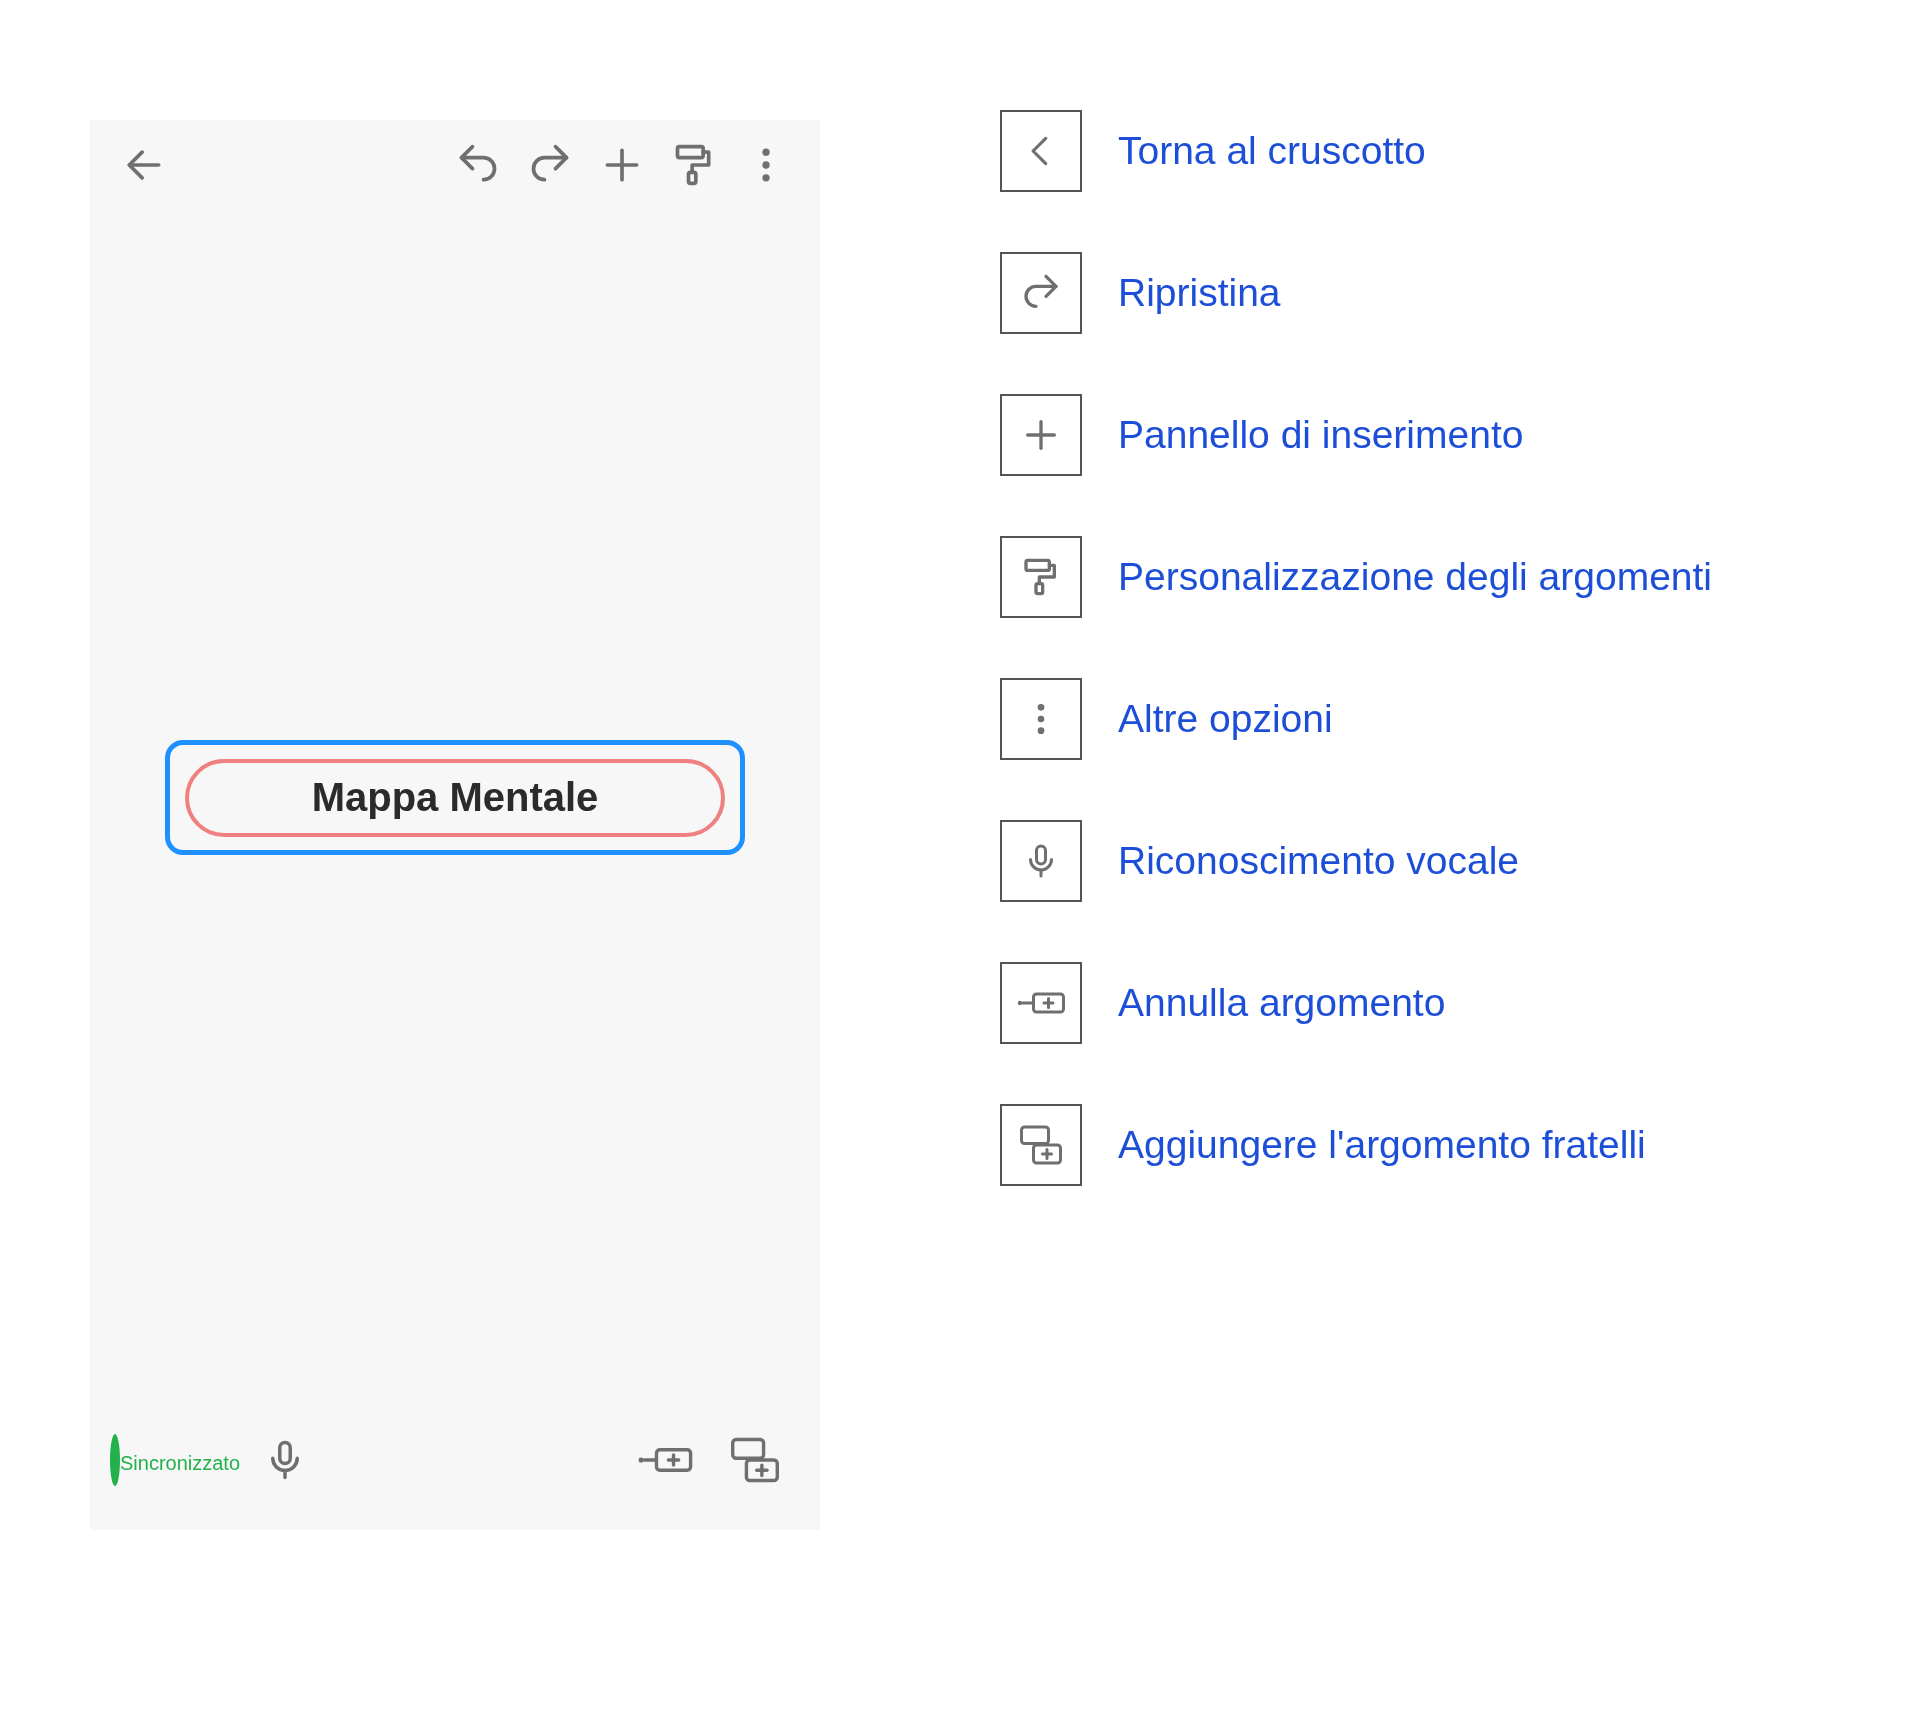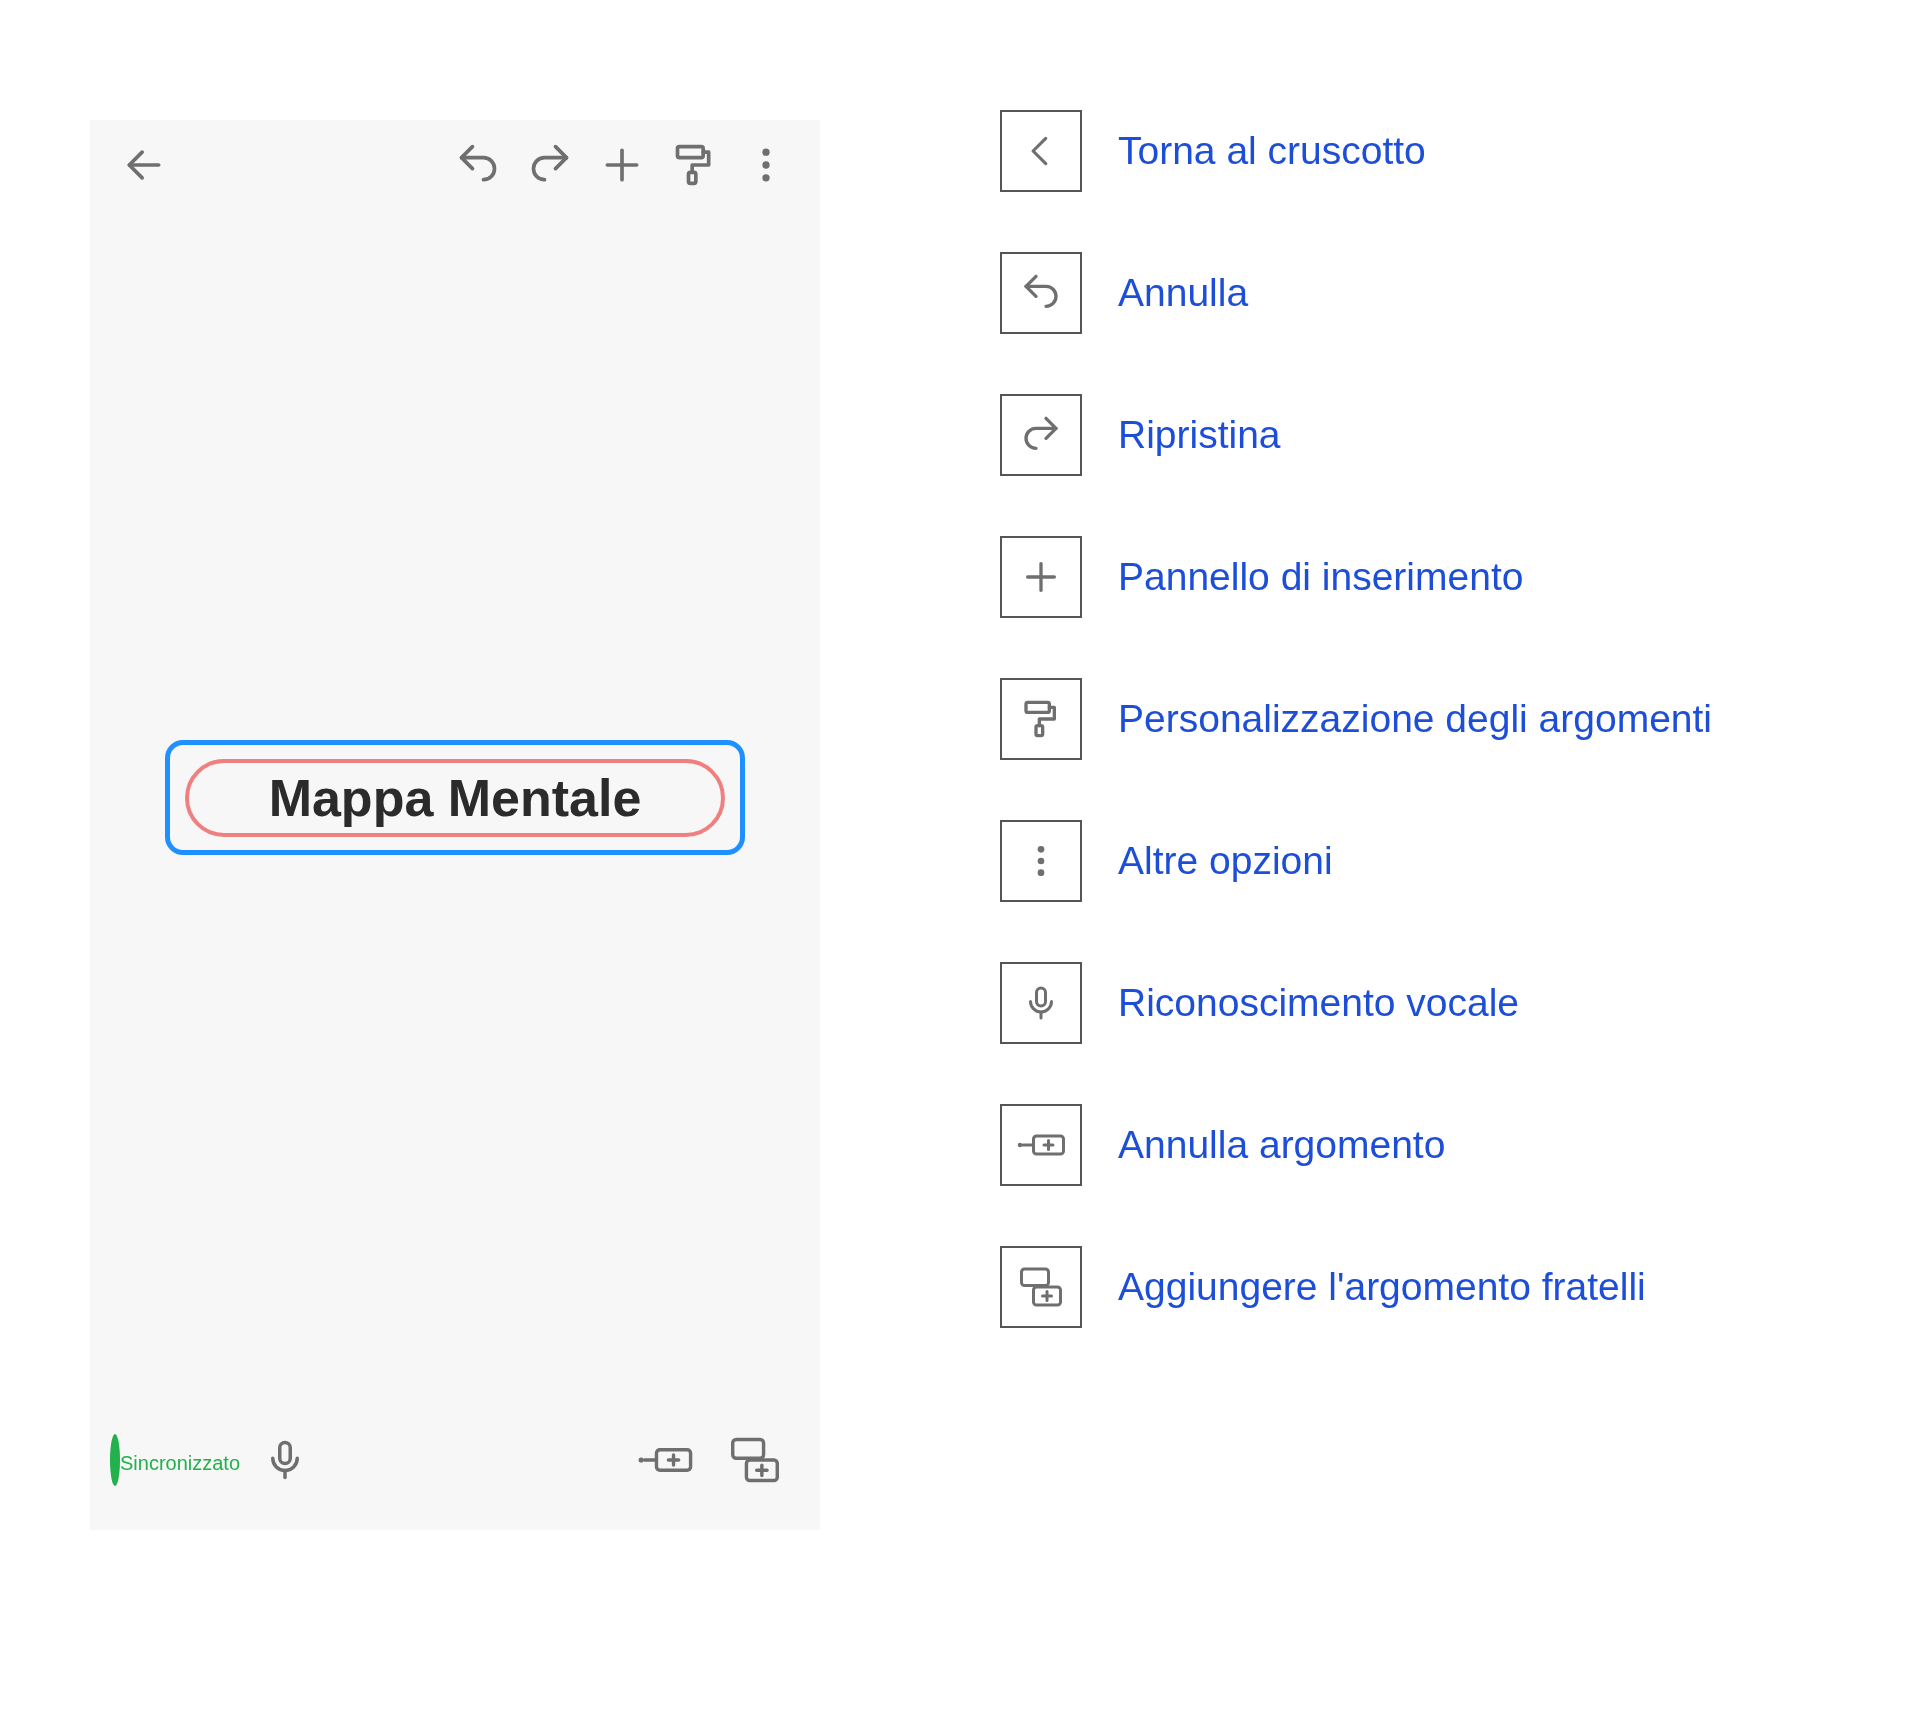--- a/index.html
+++ b/index.html
@@ -56,21 +56,21 @@
     justify-content: center;
   }
   .node-inner {
     width: 540px;
     height: 78px;
     border: 4px solid #F08080;
     border-radius: 999px;
     display: flex;
     align-items: center;
     justify-content: center;
-    font-size: 52px;
+    font-size: 40px;
     font-weight: 600;
     color: #2b2b2b;
     background: #f7f7f7;
   }
   .bottombar {
     height: 130px;
     display: flex;
     align-items: center;
     padding: 0 20px 10px 20px;
   }
@@ -226,29 +226,20 @@
 
   <div class="legend-row">
     <div class="legend-icon">
       <svg width="38" height="38" viewBox="0 0 24 24" fill="none" stroke="currentColor" stroke-width="2" stroke-linecap="round" stroke-linejoin="round">
           <polyline points="15 4 7 12 15 20"></polyline>
         </svg>
     </div>
     <div class="legend-text">Torna al cruscotto</div>
   </div>
 
-  <div class="legend-row">
-    <div class="legend-icon">
-      <svg width="40" height="40" viewBox="0 0 24 24" fill="none" stroke="currentColor" stroke-width="2" stroke-linecap="round" stroke-linejoin="round">
-          <polyline points="9 14 3 8 9 2"></polyline>
-          <path d="M3 8h12a6 6 0 0 1 0 12"></path>
-        </svg>
-    </div>
-    <div class="legend-text">Annulla</div>
-  </div>
 
   <div class="legend-row">
     <div class="legend-icon">
       <svg width="40" height="40" viewBox="0 0 24 24" fill="none" stroke="currentColor" stroke-width="2" stroke-linecap="round" stroke-linejoin="round">
           <polyline points="15 14 21 8 15 2"></polyline>
           <path d="M21 8H9a6 6 0 0 0 0 12"></path>
         </svg>
     </div>
     <div class="legend-text">Ripristina</div>
   </div>

